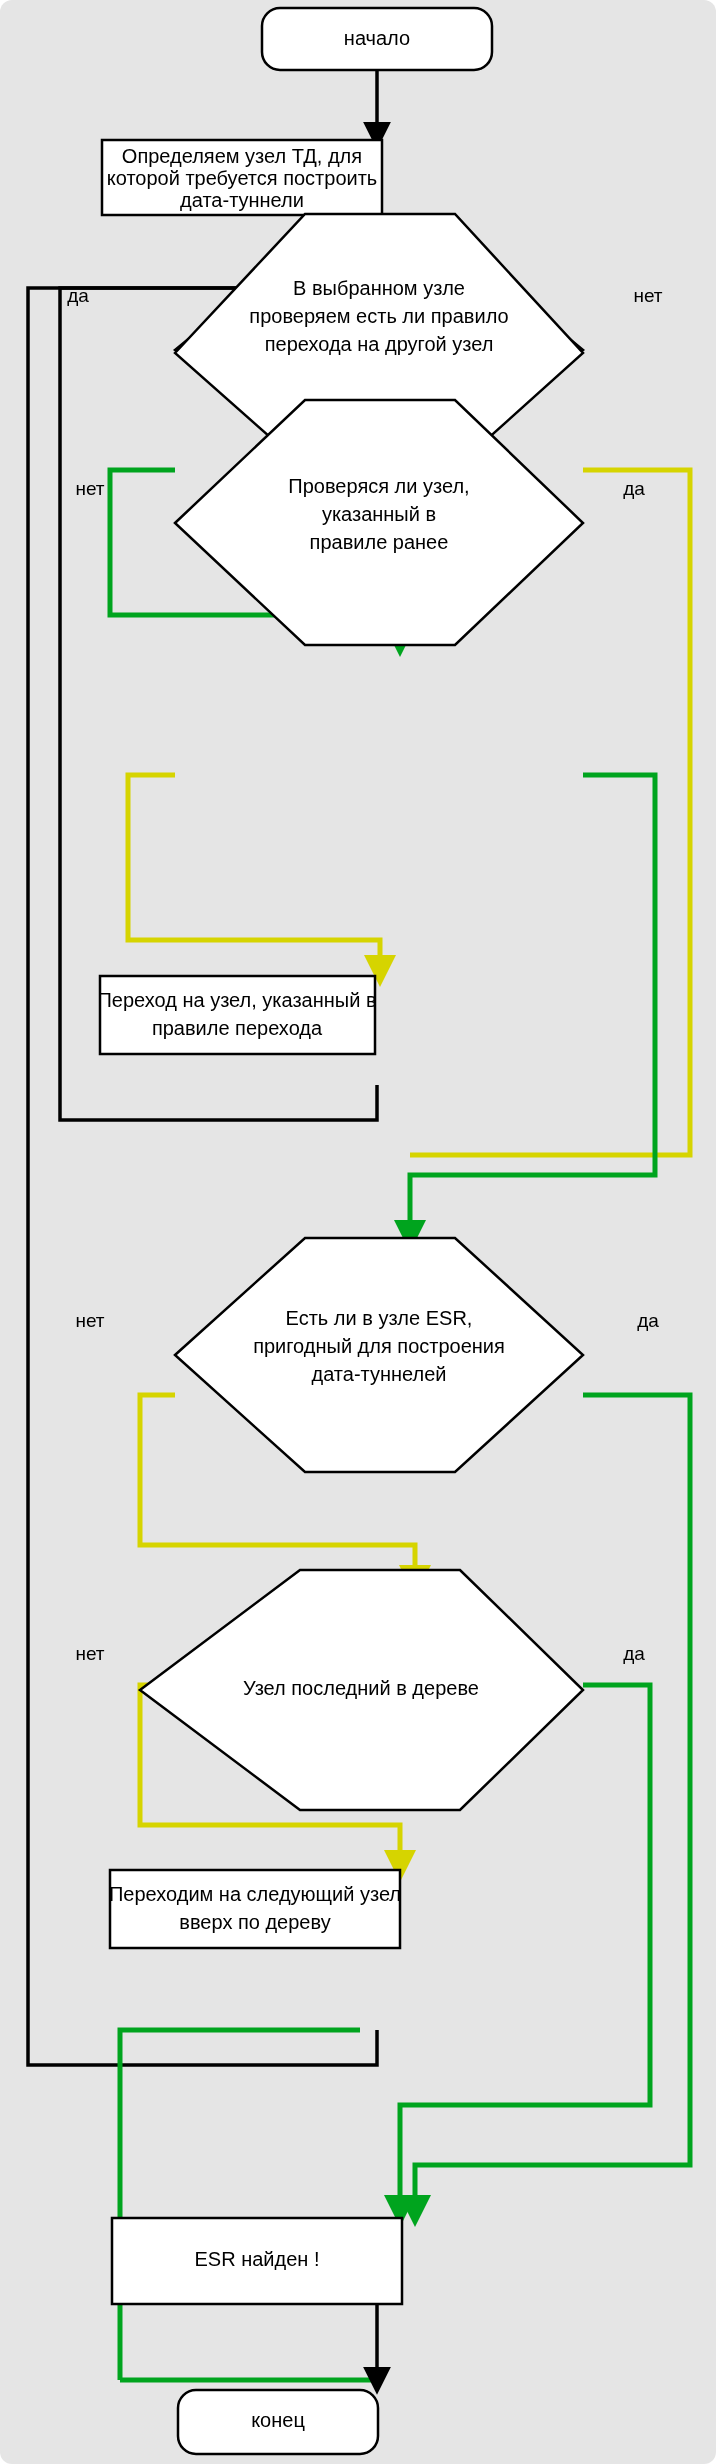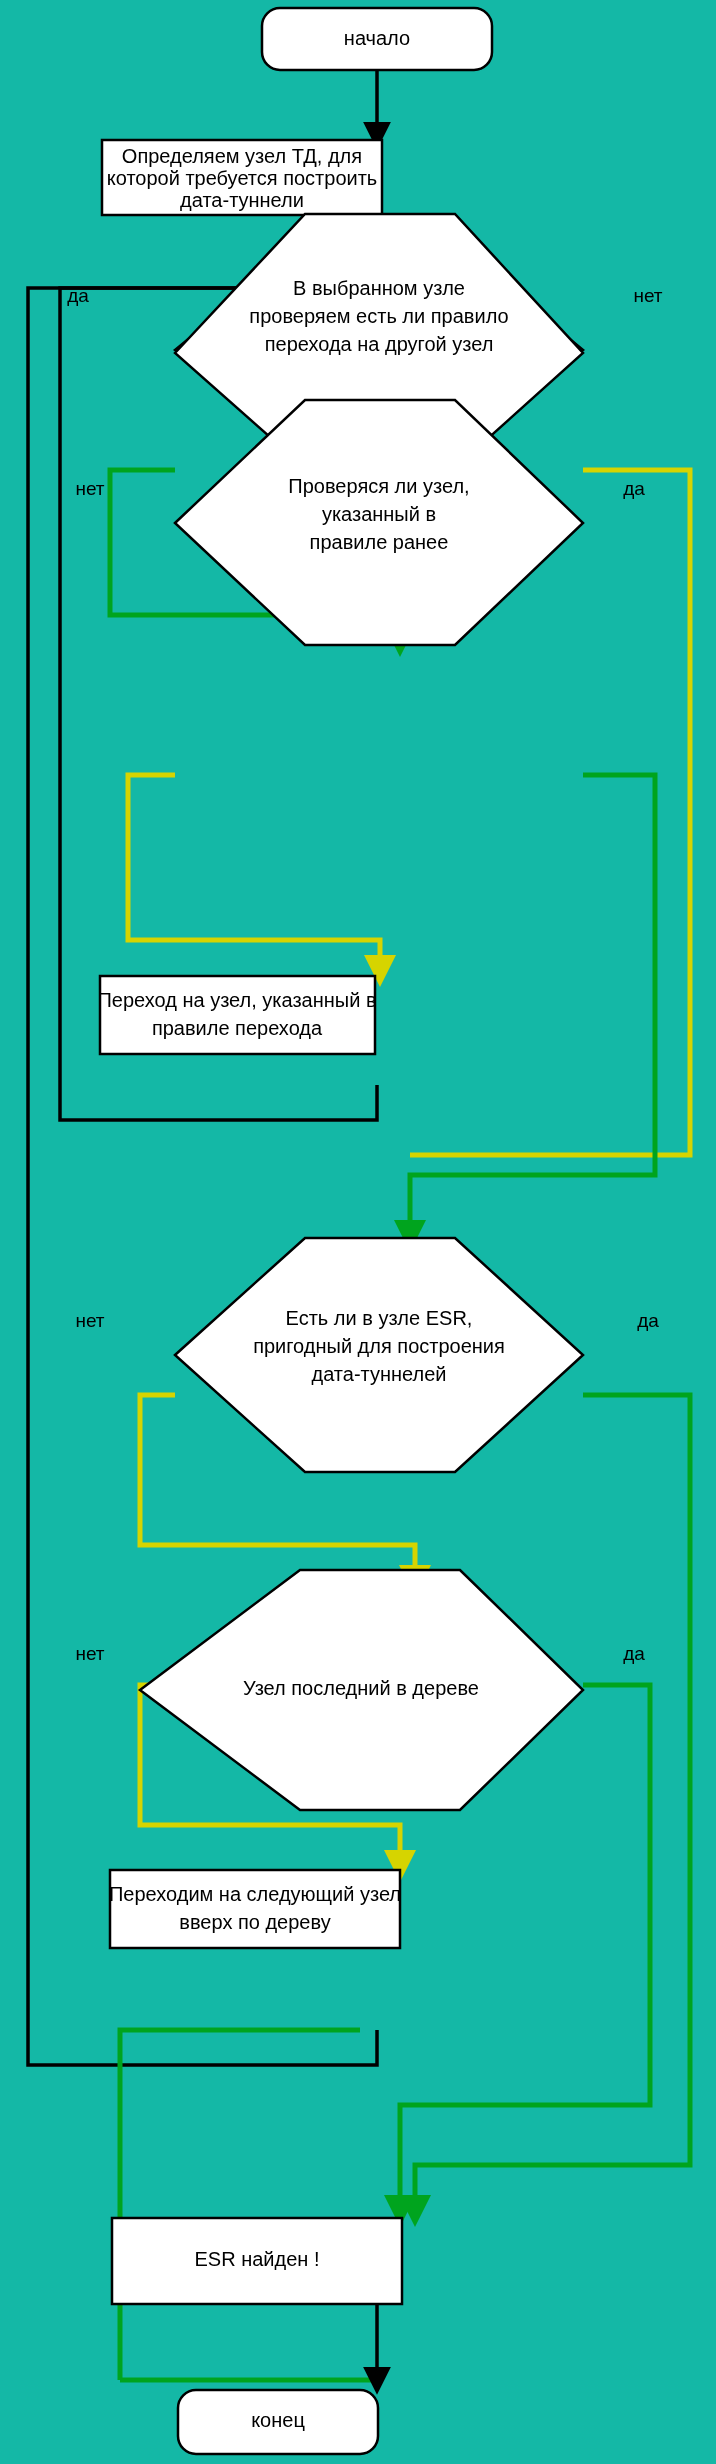--- a/index.html
+++ b/index.html
@@ -7,22 +7,23 @@
     padding: 0;
     background: #ffffff;
   }
   body {
     font-family: "Liberation Sans", sans-serif;
   }
   #canvas {
     position: relative;
     width: 716px;
     height: 2464px;
-    background: #14b8a6;
+    background: #e5e5e5;
     overflow: hidden;
+    border-radius: 12px;
   }
   svg#flow {
     position: absolute;
     left: 0;
     top: 0;
     width: 716px;
     height: 2464px;
   }
   .nodetext {
     font-family: "Liberation Sans", sans-serif;

